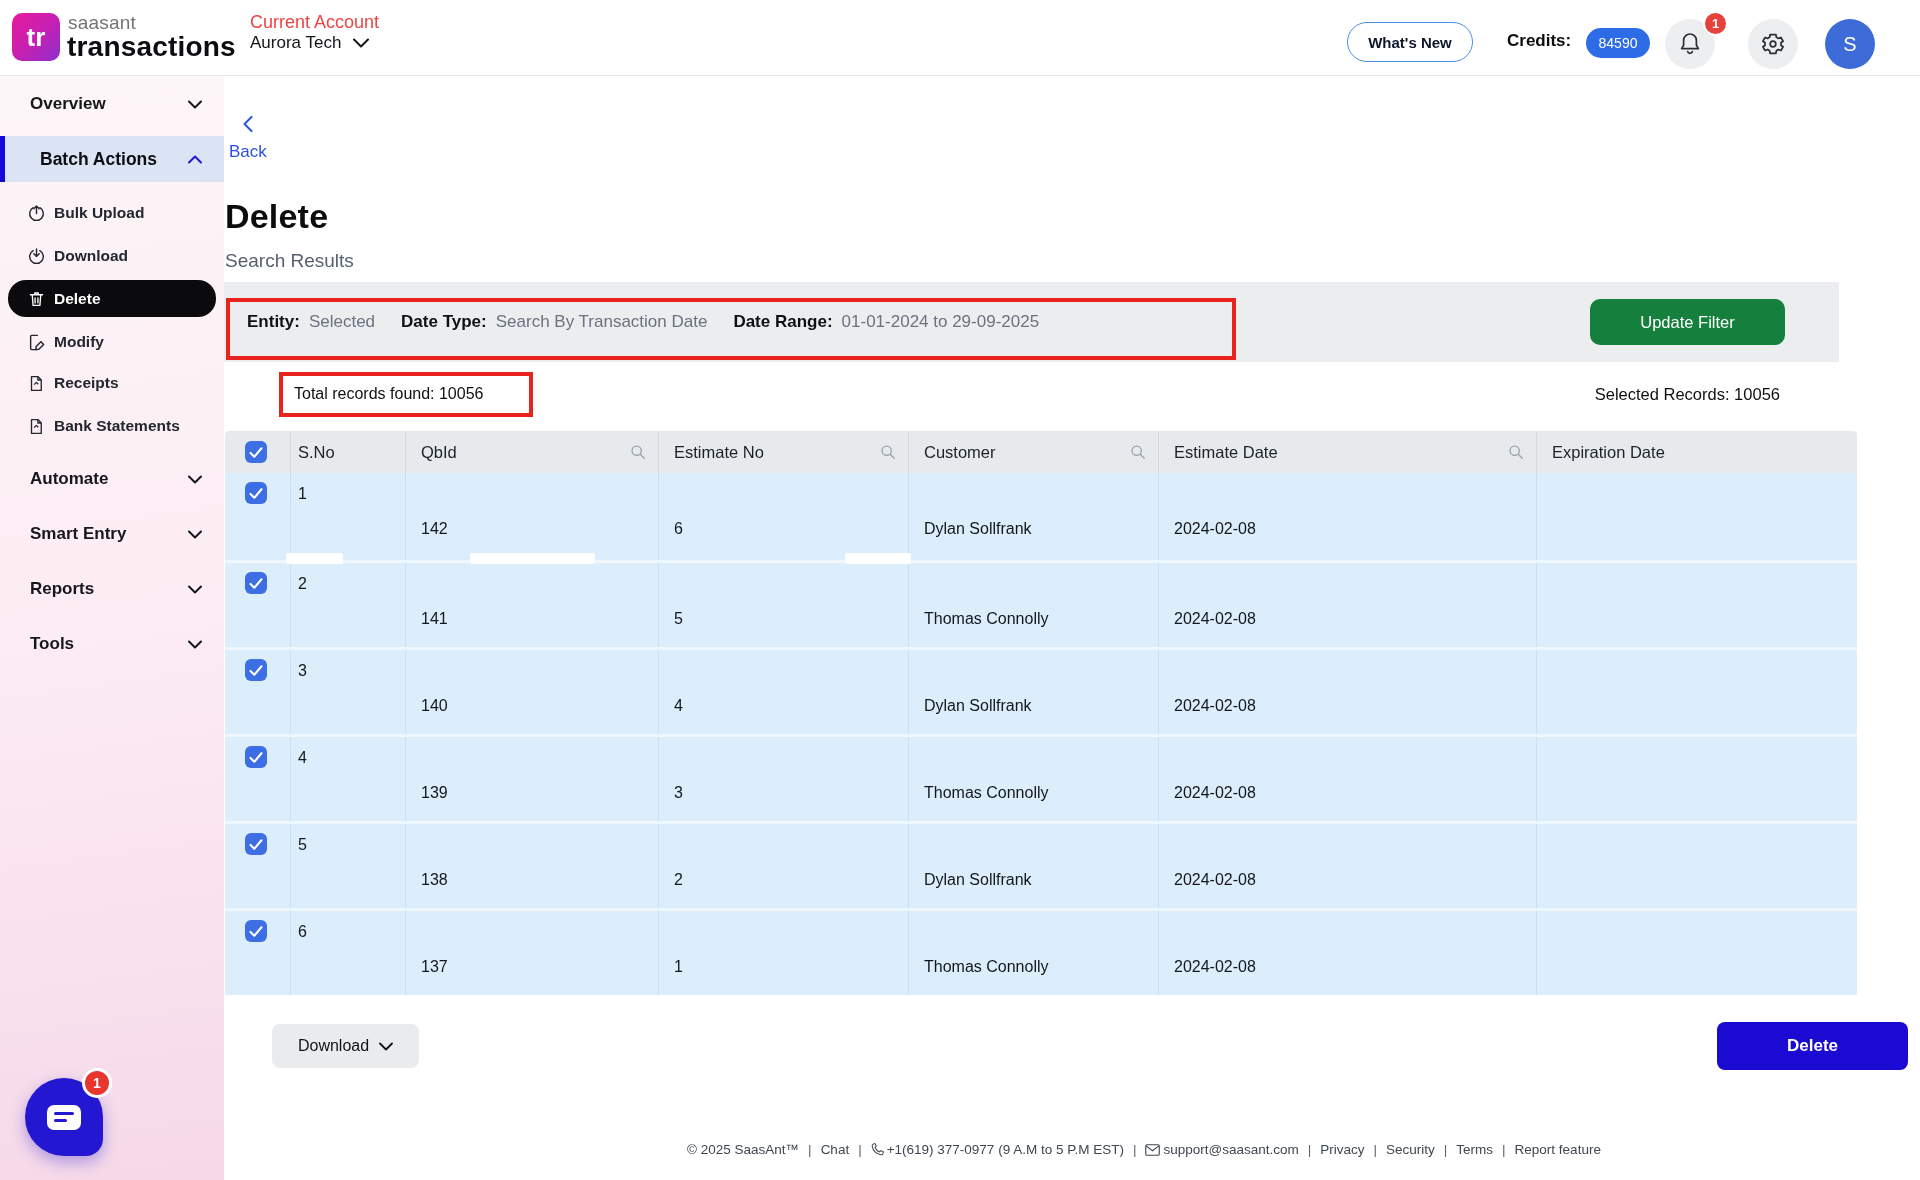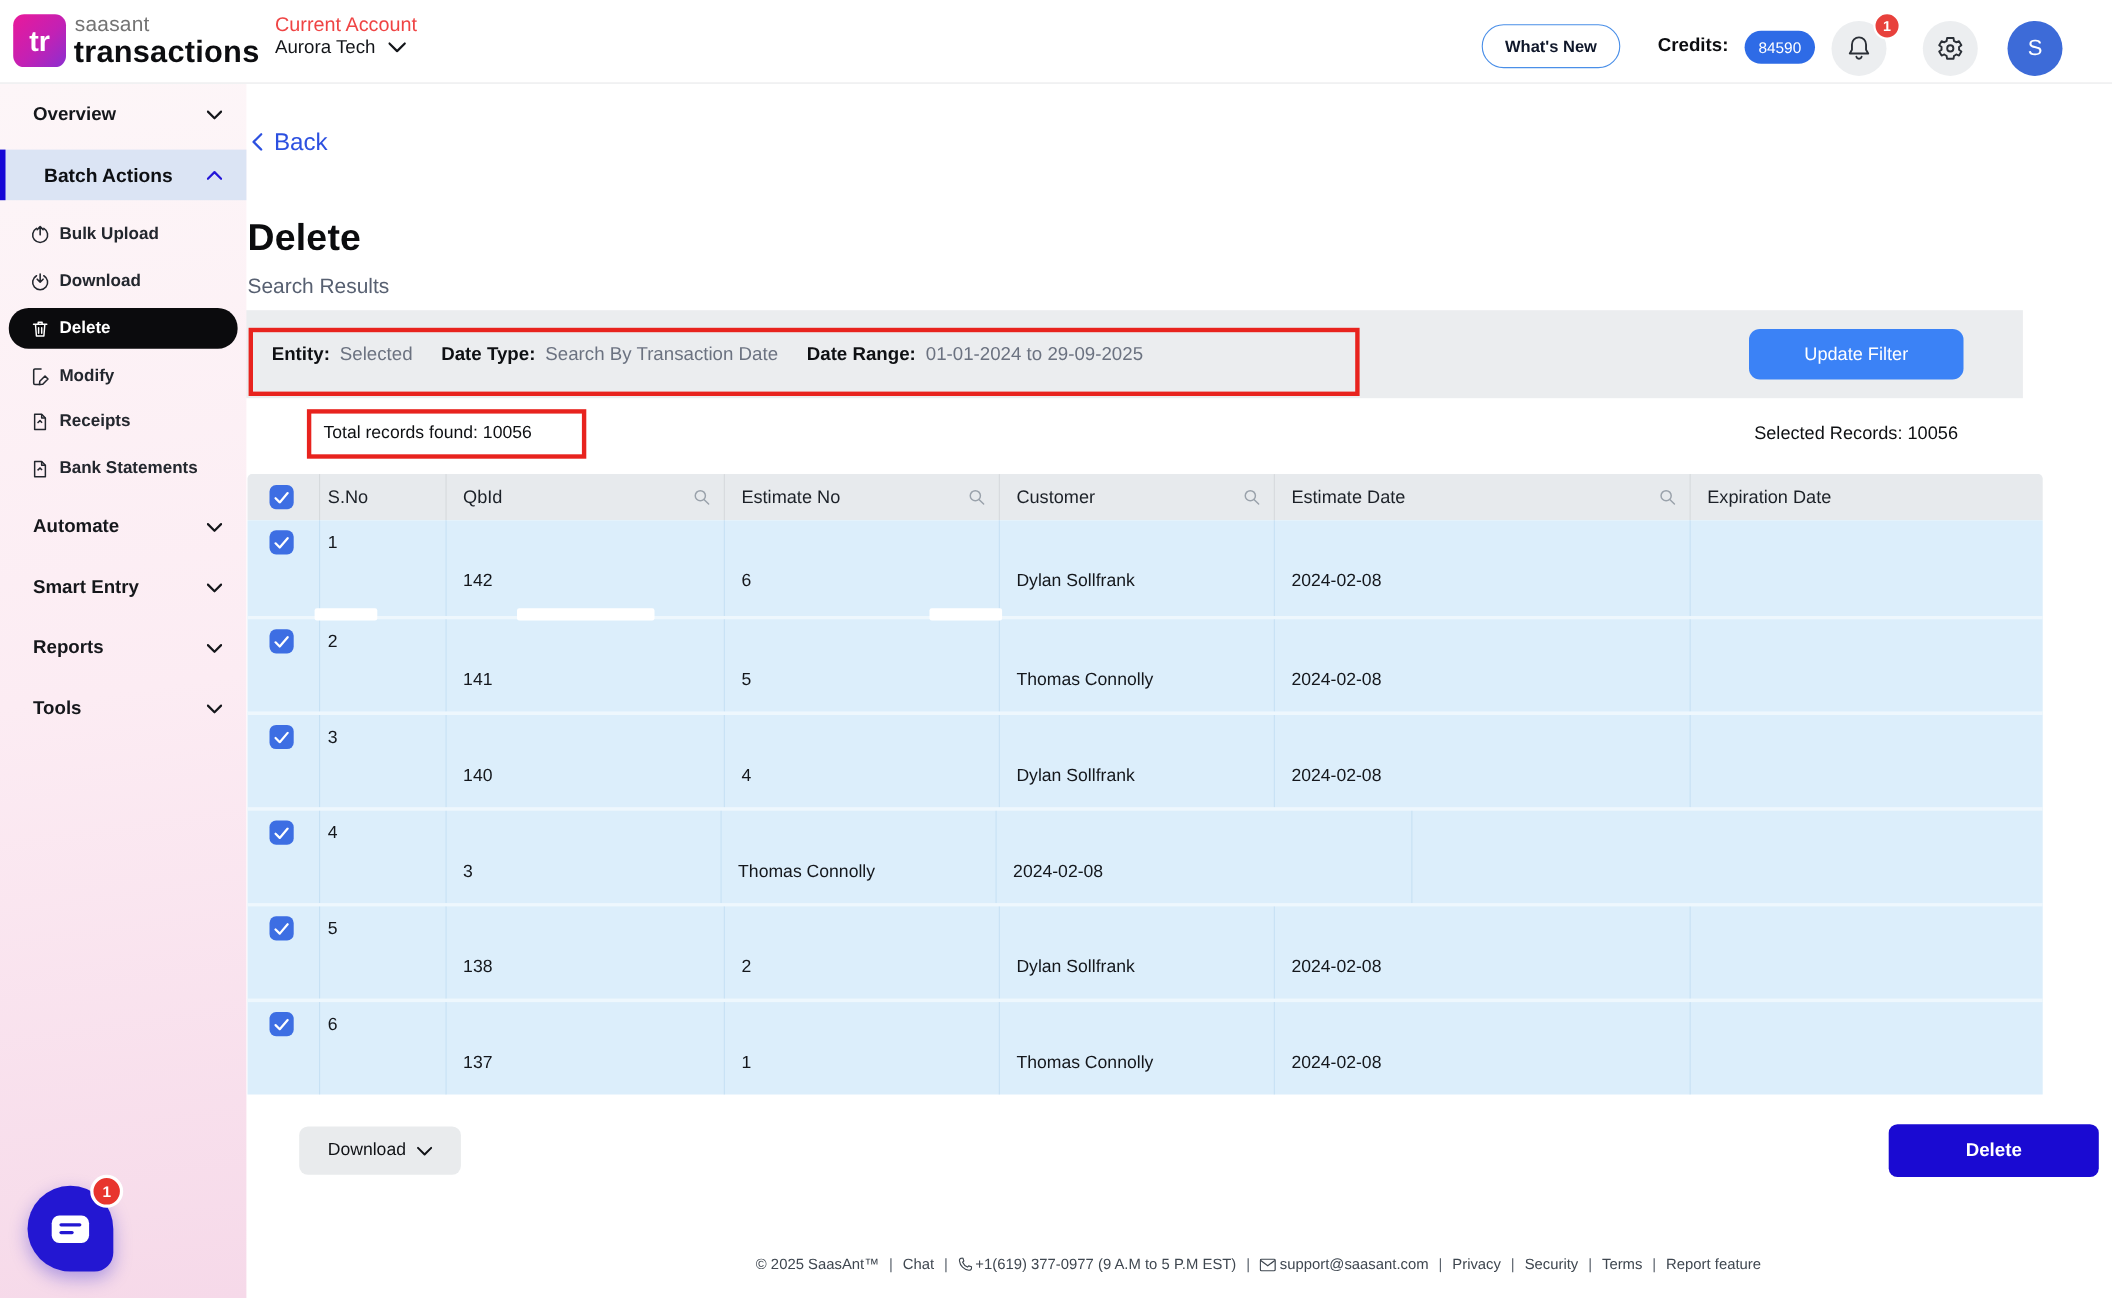--- a/index.html
+++ b/index.html
@@ -52,30 +52,30 @@
     border-radius:50% 50% 22% 50%; box-shadow:0 6px 16px rgba(35,23,210,.35); cursor:pointer; z-index:30;
     display:flex; align-items:center; justify-content:center; }
   .chat-badge { position:absolute; right:-9px; top:-10px; width:30px; height:30px; border-radius:50%; background:#e8352e;
     border:3px solid #fff; color:#fff; font-size:14px; font-weight:bold; display:flex; align-items:center; justify-content:center; }
   .chat-glyph { width:34px; height:25px; background:#fff; border-radius:7px; position:relative; }
   .chat-glyph::before, .chat-glyph::after { content:""; position:absolute; left:7px; height:3px; background:#2317d2; border-radius:2px; }
   .chat-glyph::before { top:7px; width:20px; } .chat-glyph::after { top:14px; width:13px; }
 
   
   .back-link { position:absolute; left:229px; top:116px; display:flex; align-items:center; gap:10px;
-    color:#2c50e0; font-size:22px; cursor:pointer; }
+    color:#2c50e0; font-size:17px; cursor:pointer;flex-direction:column; }
   .page-title { position:absolute; left:225px; top:197px; font-size:34px; font-weight:800; color:#0b0c0e; letter-spacing:.2px; }
   .page-subtitle { position:absolute; left:225px; top:250px; font-size:19px; color:#576071; }
 
   .filter-bar { position:absolute; left:207px; top:282px; width:1632px; height:80px; background:#ebedef; }
   .filter-text { position:absolute; left:40px; top:0; height:80px; display:flex; align-items:center; font-size:17px; }
   .filter-text .k { font-weight:bold; color:#0e1013; margin-right:9px; }
   .filter-text .v { color:#6b7280; }
   .filter-text .gap { width:26px; }
-  .update-filter-btn { position:absolute; left:1590px; top:299px; width:195px; height:46px; background:#3b82f6; border-radius:10px;
+  .update-filter-btn { position:absolute; left:1590px; top:299px; width:195px; height:46px; background:#15803d; border-radius:10px;
     color:#fff; font-size:16.5px; font-weight:500; display:flex; align-items:center; justify-content:center; cursor:pointer; z-index:5; }
 
   .annotation { position:absolute; border:4px solid #e8231e; background:transparent; z-index:50; pointer-events:none; }
   .anno-filter { left:226px; top:298px; width:1010px; height:62px; }
   .anno-total { left:279px; top:372px; width:254px; height:45px; }
 
   .total-records { position:absolute; left:294px; top:385px; font-size:16px; color:#0e1013; }
   .selected-records { position:absolute; right:140px; top:385px; font-size:16.5px; color:#0e1013; }
 
   
@@ -414,20 +414,23 @@
         <div class="td" style="width: 65px;">
           <div class="checkbox row-checkbox">
             <svg width="14" height="11" viewBox="0 0 16 13">
               <path d="M1.5 7 6 11.5 14.5 1.5" fill="none" stroke="#fff" stroke-width="2.4" stroke-linecap="round" stroke-linejoin="round"></path>
             </svg>
           </div>
         </div>
         <div class="td" style="width: 115px;">
           <span class="row-sno">4</span>
         </div>
+        <div class="td" style="width: 253px;">
+          <span class="val" style="left:15px">139</span>
+        </div>
         <div class="td" style="width: 250px;">
           <span class="val" style="left:15px">3</span>
         </div>
         <div class="td" style="width: 250px;">
           <span class="val" style="left:15px">Thomas Connolly</span>
         </div>
         <div class="td" style="width: 378px;">
           <span class="val" style="left:15px">2024-02-08</span>
         </div>
         <div class="td" style="width: 321px;"></div>

